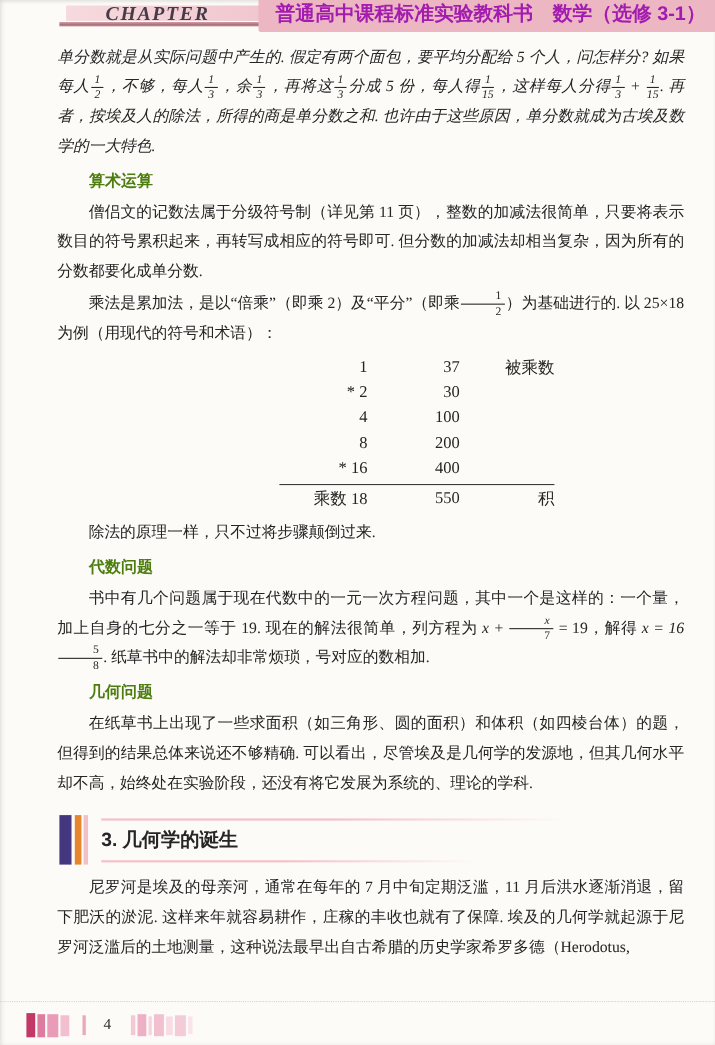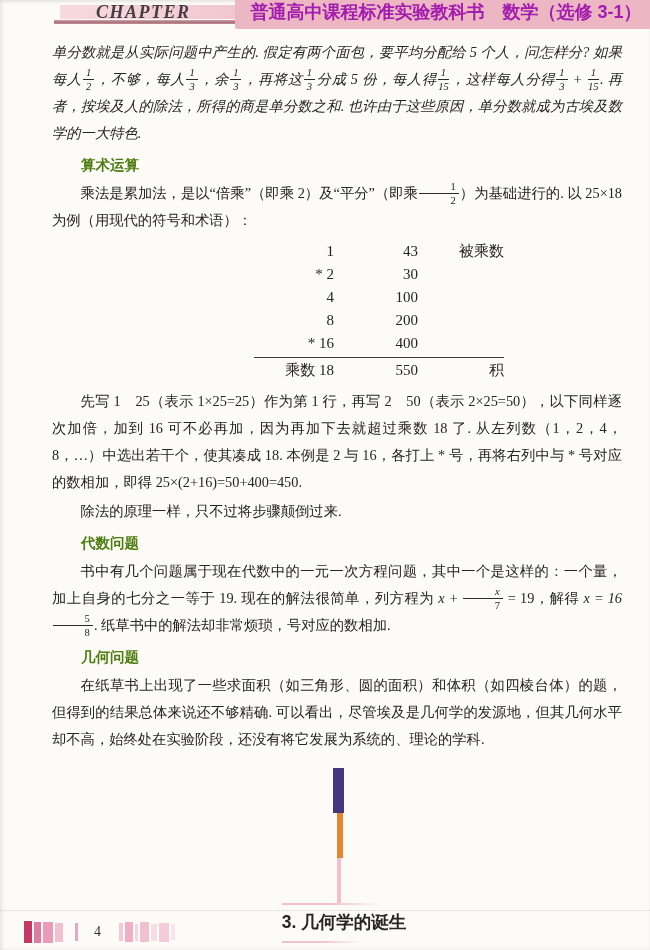--- a/index.html
+++ b/index.html
@@ -45,21 +45,21 @@
   .frac .den { display:block; padding-top:1px; }
   .it { font-style:italic; }
   
   .mult-table { width:250px; margin:6px 0 6px 202px; font-size:15px; line-height:normal; }
   .trow { display:flex; align-items:center; height:23px; }
   .trow .c1 { width:80px; text-align:right; }
   .trow .c2 { width:84px; text-align:right; }
   .trow .c3 { flex:1; text-align:right; padding-left:14px; }
   .trow.total { border-top:1.5px solid #3c3a3a; margin-top:2px; padding-top:1px; height:25px; }
   
-  .section-head { display:flex; align-items:center; margin:15px 0 8px 2px;flex-direction:column; }
+  .section-head { display:flex; align-items:center; margin:15px 0 8px 2px; }
   .sbar { display:block; height:45px; }
   .sbar-purple { width:11px; background:#453680; }
   .sbar-orange { width:6px;  background:#e5862e; margin-left:3px; }
   .sbar-pink   { width:4px;  background:#f3c0ca; margin-left:2px; }
   .stitle-wrap { flex:1; margin-left:12px; }
   .sline  { height:2px; width:80%;
     background:linear-gradient(to right,#f2c2ca 50%,rgba(242,194,202,0)); }
   .sline2 { width:64%; }
   .stitle { font-family:"Liberation Sans","DejaVu Sans",sans-serif;
     font-size:17.5px; font-weight:bold; color:#262424; margin:4px 0 5px; }
@@ -94,27 +94,28 @@
     </div>
     <div class="hdr-rule"></div>
   </header>
 
   <main class="content">
 
     <p class="noindent"><span>单分数就是从实际问题中产生的. 假定有两个面包，要平均分配给 5 个人，问怎样分? 如果每人</span><span class="frac"><span class="num">1</span><span class="den">2</span></span><span>，不够，每人</span><span class="frac"><span class="num">1</span><span class="den">3</span></span><span>，余</span><span class="frac"><span class="num">1</span><span class="den">3</span></span><span>，再将这</span><span class="frac"><span class="num">1</span><span class="den">3</span></span><span>分成 5 份，每人得</span><span class="frac"><span class="num">1</span><span class="den">15</span></span><span>，这样每人分得</span><span class="frac"><span class="num">1</span><span class="den">3</span></span><span> + </span><span class="frac"><span class="num">1</span><span class="den">15</span></span><span>. 再者，按埃及人的除法，所得的商是单分数之和. 也许由于这些原因，单分数就成为古埃及数学的一大特色.</span></p>
 
     <h4 class="subhead">算术运算</h4>
 
+    <p>僧侣文的记数法属于分级符号制（详见第 11 页），整数的加减法很简单，只要将表示数目的符号累积起来，再转写成相应的符号即可. 但分数的加减法却相当复杂，因为所有的分数都要化成单分数.</p>
 
     <p><span>乘法是累加法，是以“倍乘”（即乘 2）及“平分”（即乘</span><span class="frac"><span class="num">1</span><span class="den">2</span></span><span>）为基础进行的. 以 25×18 为例（用现代的符号和术语）：</span></p>
 
     <div class="mult-table">
       <div class="trow">
           <span class="c1">1</span>
-          <span class="c2">43</span>
+          <span class="c2">37</span>
           <span class="c3">被乘数</span>
         </div>
       <div class="trow">
           <span class="c1">* 2</span>
           <span class="c2">30</span>
           <span class="c3"></span>
         </div>
       <div class="trow">
           <span class="c1">4</span>
           <span class="c2">100</span>
@@ -130,21 +131,20 @@
           <span class="c2">400</span>
           <span class="c3"></span>
         </div>
       <div class="trow total">
           <span class="c1">乘数 18</span>
           <span class="c2">550</span>
           <span class="c3">积</span>
         </div>
     </div>
 
-    <p>先写 1　25（表示 1×25=25）作为第 1 行，再写 2　50（表示 2×25=50），以下同样逐次加倍，加到 16 可不必再加，因为再加下去就超过乘数 18 了. 从左列数（1，2，4，8，…）中选出若干个，使其凑成 18. 本例是 2 与 16，各打上 * 号，再将右列中与 * 号对应的数相加，即得 25×(2+16)=50+400=450.</p>
 
     <p>除法的原理一样，只不过将步骤颠倒过来.</p>
 
     <h4 class="subhead">代数问题</h4>
 
     <p><span>书中有几个问题属于现在代数中的一元一次方程问题，其中一个是这样的：一个量，加上自身的七分之一等于 19. 现在的解法很简单，列方程为 </span><span class="it">x + </span><span class="frac"><span class="num it">x</span><span class="den">7</span></span><span> = 19</span><span>，解得 </span><span class="it">x = 16</span><span class="frac"><span class="num">5</span><span class="den">8</span></span><span>. 纸草书中的解法却非常烦琐，号对应的数相加.</span></p>
 
     <h4 class="subhead">几何问题</h4>
 
     <p>在纸草书上出现了一些求面积（如三角形、圆的面积）和体积（如四棱台体）的题，但得到的结果总体来说还不够精确. 可以看出，尽管埃及是几何学的发源地，但其几何水平却不高，始终处在实验阶段，还没有将它发展为系统的、理论的学科.</p>

